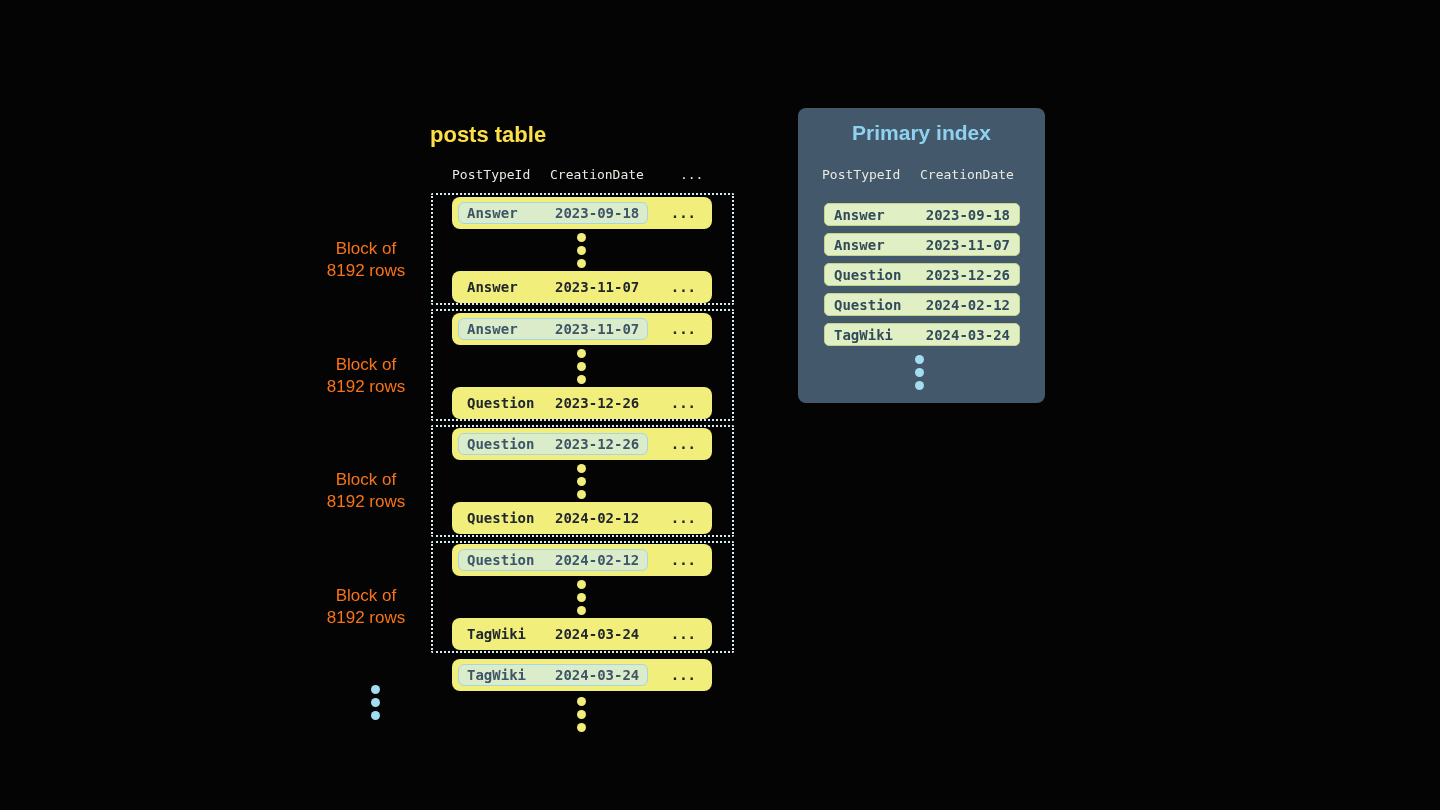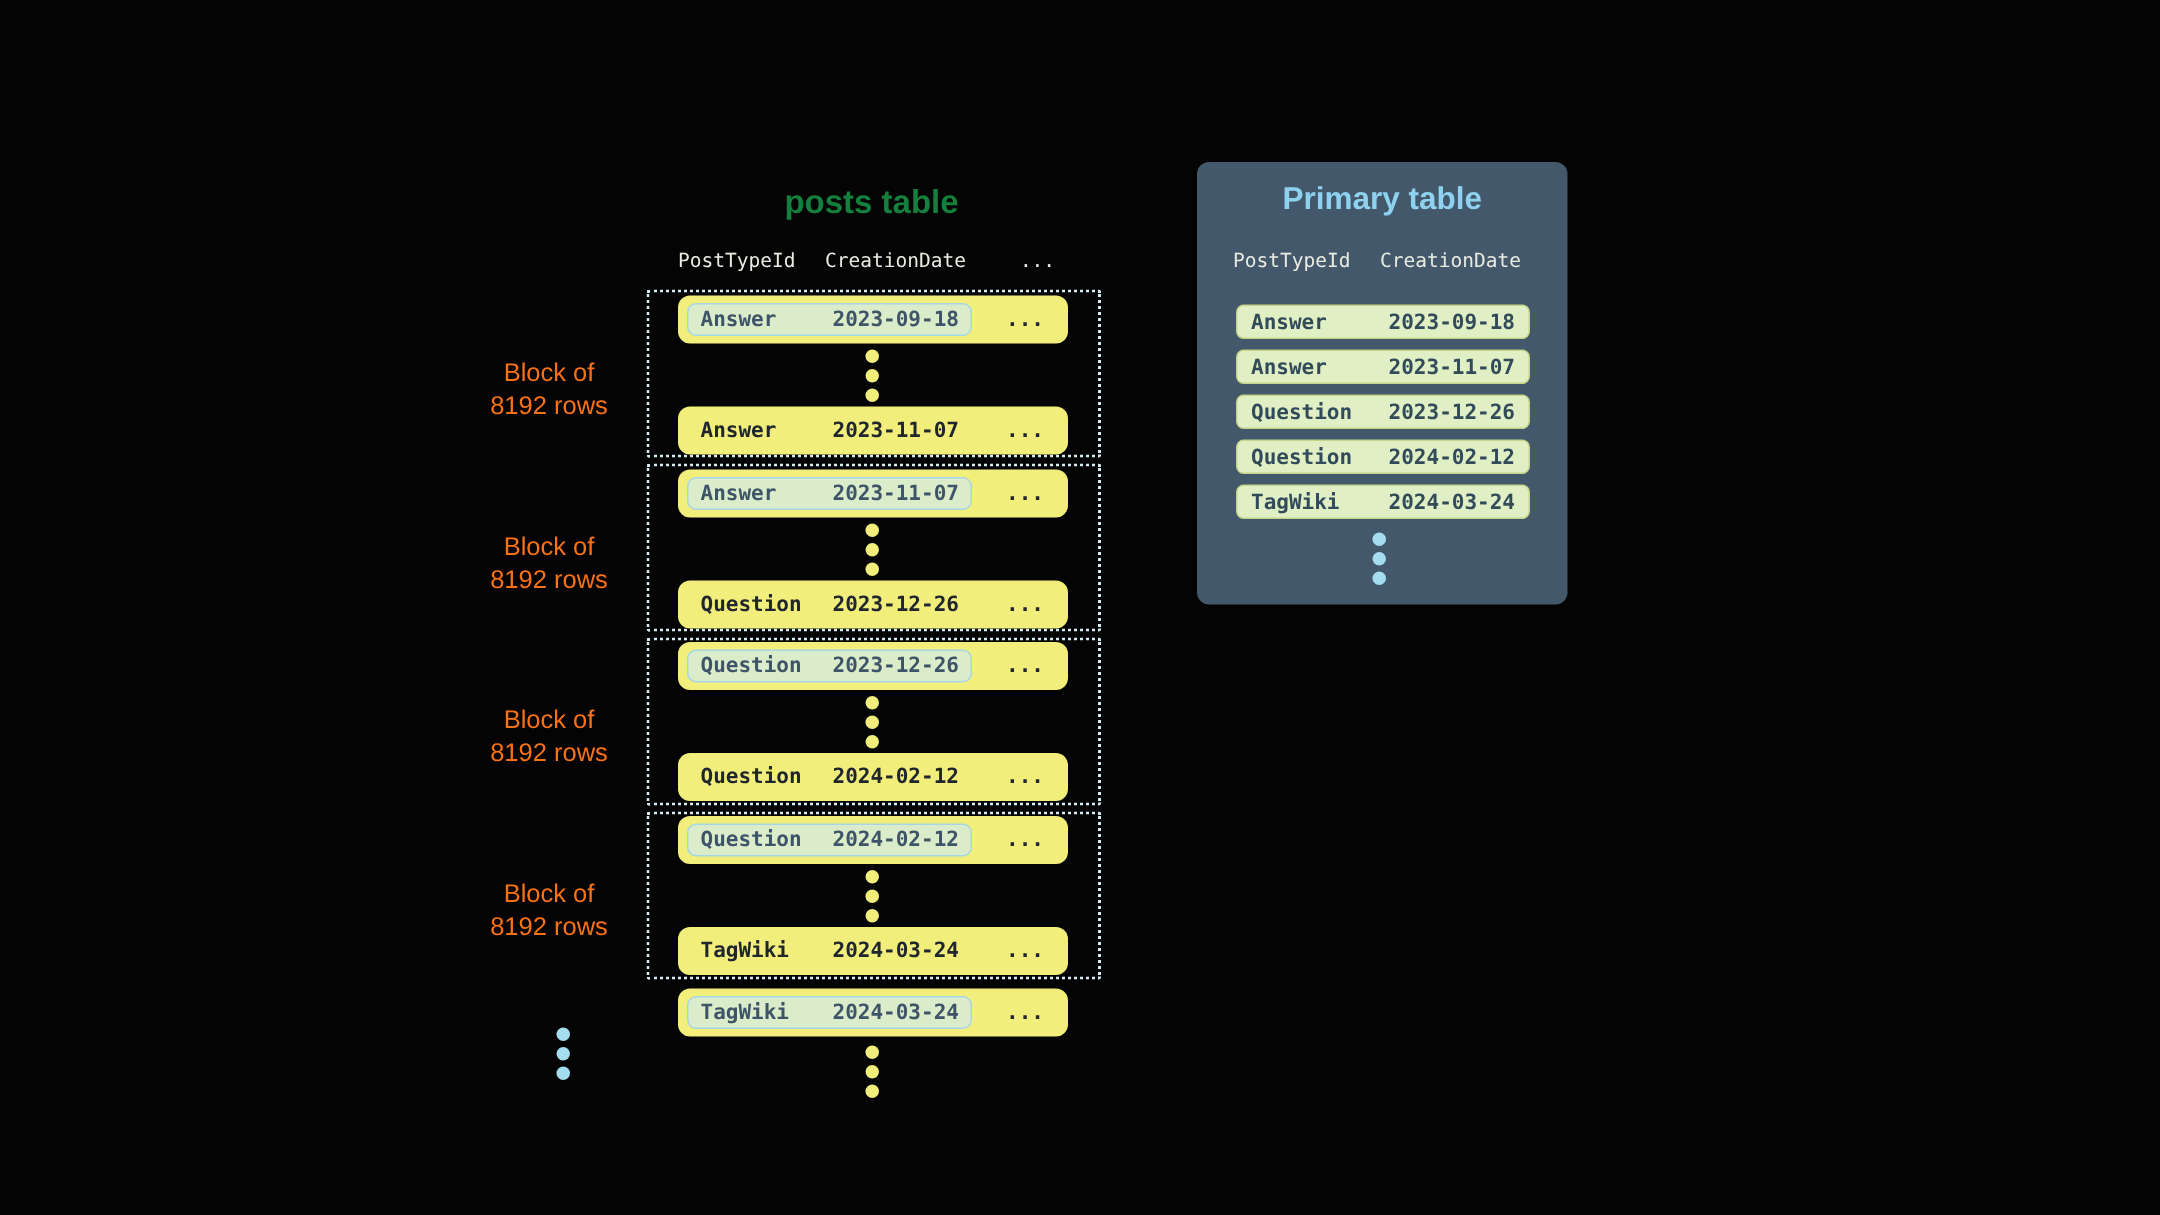--- a/index.html
+++ b/index.html
@@ -5,21 +5,21 @@
   html,body { margin:0; padding:0; background:#040404; }
   .stage {
     position:relative; width:1440px; height:810px; overflow:hidden;
     background:#040404;
     font-family:"Liberation Sans", sans-serif;
   }
 
   
   .pt-title {
     position:absolute; left:430px; top:122px; width:302px;
-    text-align:center; font-size:22px; font-weight:700; color:#15803d;
+    font-size:22px; font-weight:700; color:#fde047;
   }
   .pt-header {
     position:absolute; left:452px; top:167px; display:flex; align-items:baseline;
     font-family:"DejaVu Sans Mono","Liberation Mono",monospace;
     font-size:13px; font-weight:500; color:#e9ebe2; letter-spacing:0;
   }
   .pt-header .h-type { width:78px; margin-right:20px; }
   .pt-header .h-ellipsis { margin-left:36px; }
 
   .block {
@@ -209,21 +209,21 @@
       <i></i>
     </div>
 
   <div class="vdots blue" style="left:371px; top:685px">
       <i></i>
       <i></i>
       <i></i>
     </div>
 
   <div class="panel">
-    <div class="pi-title">Primary table</div>
+    <div class="pi-title">Primary index</div>
     <div class="pi-header">
       <span class="h-type">PostTypeId</span>
       <span>CreationDate</span>
     </div>
     <div class="pi-row" style="top:95px">
       <span>Answer</span>
       <span>2023-09-18</span>
     </div>
     <div class="pi-row" style="top:125px">
       <span>Answer</span>

